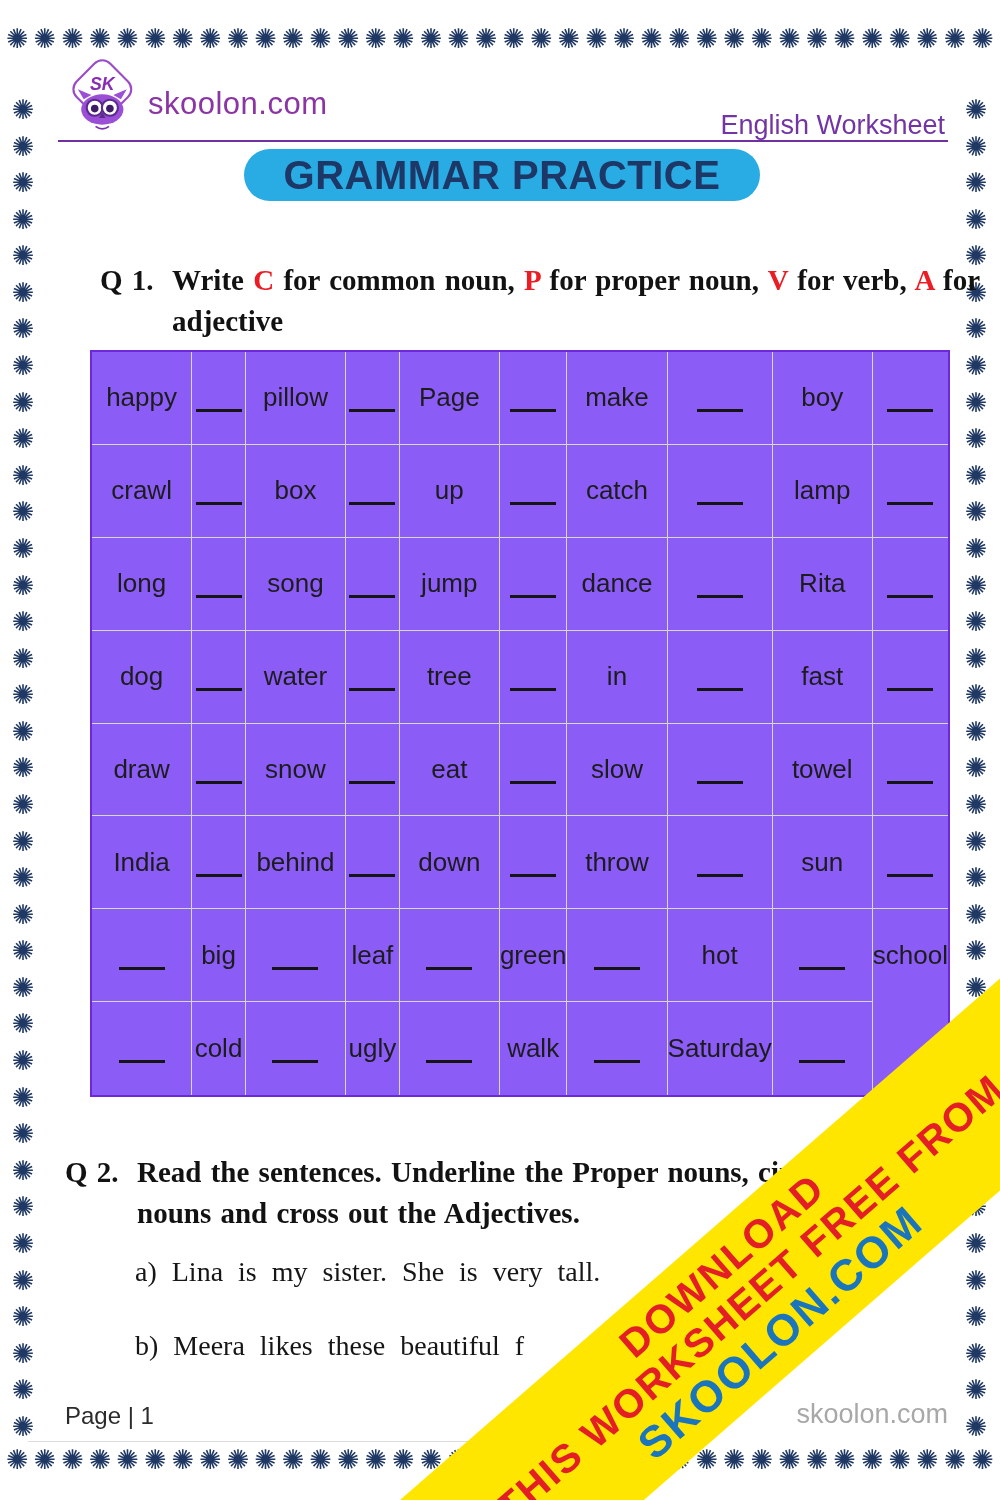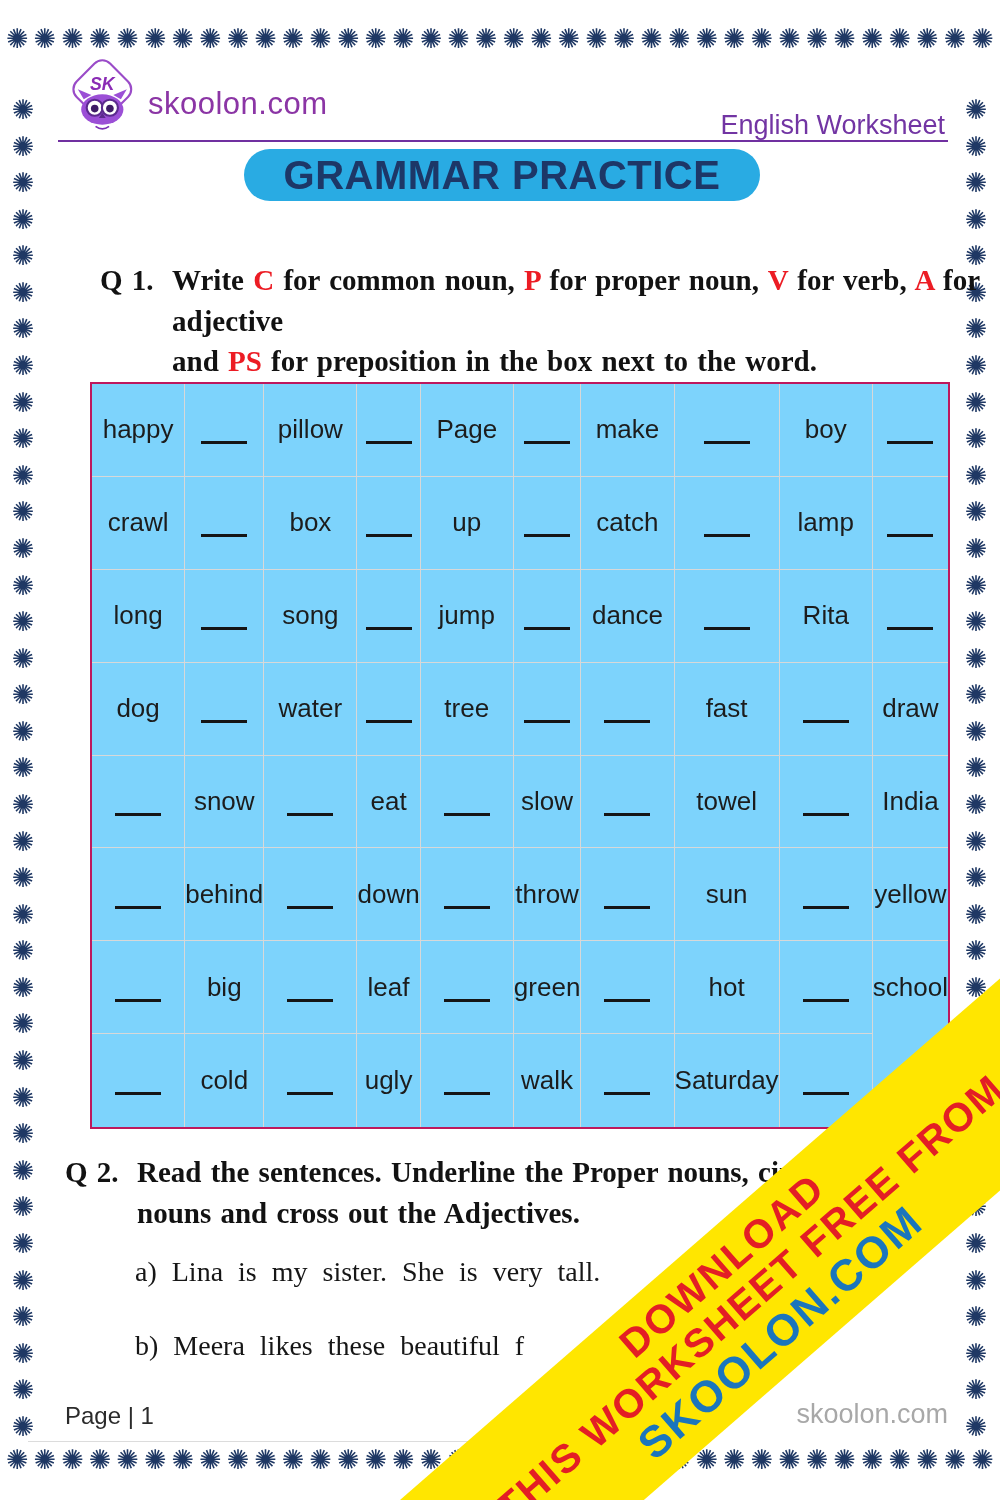--- a/index.html
+++ b/index.html
@@ -29,22 +29,22 @@
   .q-label{width:72px;flex-shrink:0;}
   .q-body{flex:1;}
   .red{color:#EC1C24;}
   #q1{left:65px;top:260px;width:885px;margin-left:35px;}
   #q2{left:65px;top:1152px;width:885px;}
   .sentence{position:absolute;left:135px;font-family:"Liberation Serif",serif;font-size:28px;
             color:#161616;word-spacing:8px;}
   #sentence-a{top:1256px;}
   #sentence-b{top:1330px;}
   
-  .word-table{position:absolute;left:90px;top:382px;width:856px;height:743px;background:#7dd3fc;
-              border:2px solid #be185d;display:grid;grid-template-columns:repeat(5,112fr 60fr);
+  .word-table{position:absolute;left:90px;top:350px;width:856px;height:743px;background:#8b5cf6;
+              border:2px solid #6d28d9;display:grid;grid-template-columns:repeat(5,112fr 60fr);
               grid-auto-rows:1fr;}
   .tcell{border-right:1px solid #d8d8d8;border-bottom:1px solid #d8d8d8;display:flex;
          align-items:center;justify-content:center;font-size:26px;color:#1c1c1c;}
   .tcell:nth-child(10n){border-right:none;}
   .tcell:nth-last-child(-n+10){border-bottom:none;}
   .blank-mark{width:46px;height:0;border-bottom:3px solid #151515;transform:translateY(13px);}
   
   .footer-rule{position:absolute;left:28px;top:1441px;width:662px;border-top:1px solid #dcdcdc;}
   .page-num{position:absolute;left:65px;top:1402px;font-size:24px;color:#2b2b2b;text-align:center;}
   .footer-brand{position:absolute;right:52px;top:1399px;font-size:27px;color:#A8A8A8;}
@@ -308,20 +308,21 @@
         <div class="blank-mark"></div>
       </div>
       <div class="tcell">water</div>
       <div class="tcell">
         <div class="blank-mark"></div>
       </div>
       <div class="tcell">tree</div>
       <div class="tcell">
         <div class="blank-mark"></div>
       </div>
+      <div class="tcell">in</div>
       <div class="tcell">
         <div class="blank-mark"></div>
       </div>
       <div class="tcell">fast</div>
       <div class="tcell">
         <div class="blank-mark"></div>
       </div>
       <div class="tcell">draw</div>
       <div class="tcell">
         <div class="blank-mark"></div>
@@ -355,21 +356,20 @@
         <div class="blank-mark"></div>
       </div>
       <div class="tcell">throw</div>
       <div class="tcell">
         <div class="blank-mark"></div>
       </div>
       <div class="tcell">sun</div>
       <div class="tcell">
         <div class="blank-mark"></div>
       </div>
-      <div class="tcell">yellow</div>
       <div class="tcell">
         <div class="blank-mark"></div>
       </div>
       <div class="tcell">big</div>
       <div class="tcell">
         <div class="blank-mark"></div>
       </div>
       <div class="tcell">leaf</div>
       <div class="tcell">
         <div class="blank-mark"></div>

